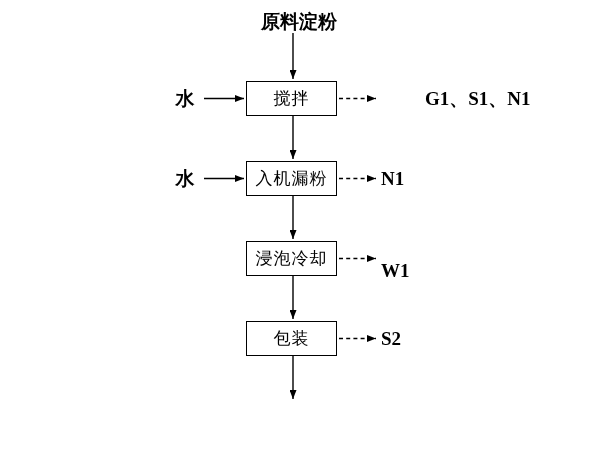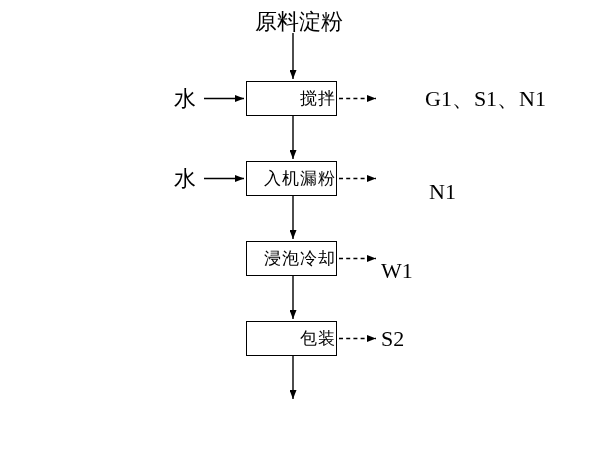--- a/index.html
+++ b/index.html
@@ -10,38 +10,39 @@
     background: #ffffff;
     color: #000000;
     font-family: "Liberation Serif", "DejaVu Serif", serif;
     overflow: hidden;
   }
   .flow-box {
     position: absolute;
     left: 246px; width: 91px; height: 35px;
     border: 1.4px solid #000;
     background: #fff;
-    display: flex; align-items: center; justify-content: flex-end;
+    display: flex; align-items: center; justify-content: center;
     font-size: 17px;
     letter-spacing: 1px;
     white-space: nowrap;
   }
   .lbl {
     position: absolute;
-    font-size: 22px;
+    font-size: 19px;
     white-space: nowrap;
     line-height: 22px;
+    font-weight: bold;
   }
   .top-lbl { left: 249px; top: 11px; width: 100px; text-align: center; }
   .water-lbl { left: 168px; width: 34px; text-align: center; }
   .water-1 { top: 88px; }
   .water-2 { top: 168px; }
   .side-lbl { left: 381px; }
   .side-1 { top: 88px; margin-left: 44px; }
-  .side-2 { top: 181px; margin-left: 48px; }
+  .side-2 { top: 168px; }
   .side-3 { top: 260px; }
   .side-4 { top: 328px; }
   svg.arrows { position: absolute; left: 0; top: 0; width: 600px; height: 450px; }
   svg.arrows line { stroke: #000; stroke-width: 1.4; }
   svg.arrows line.dashed { stroke-dasharray: 4 3.2; }
 </style>
 </head>
 <body>
 
 <div class="canvas">

